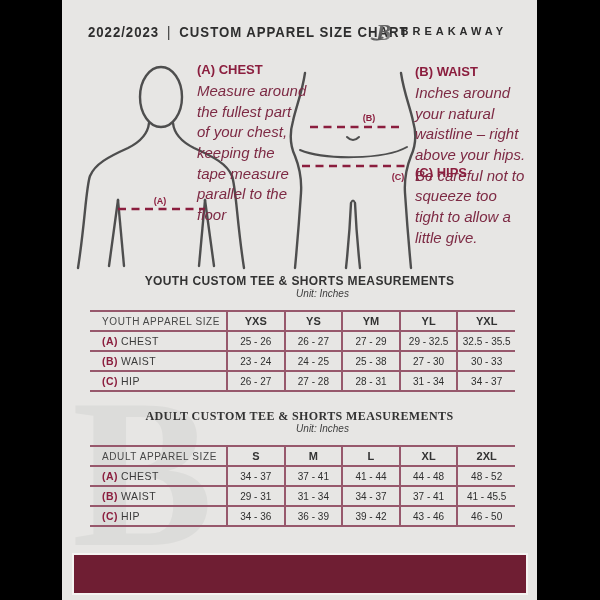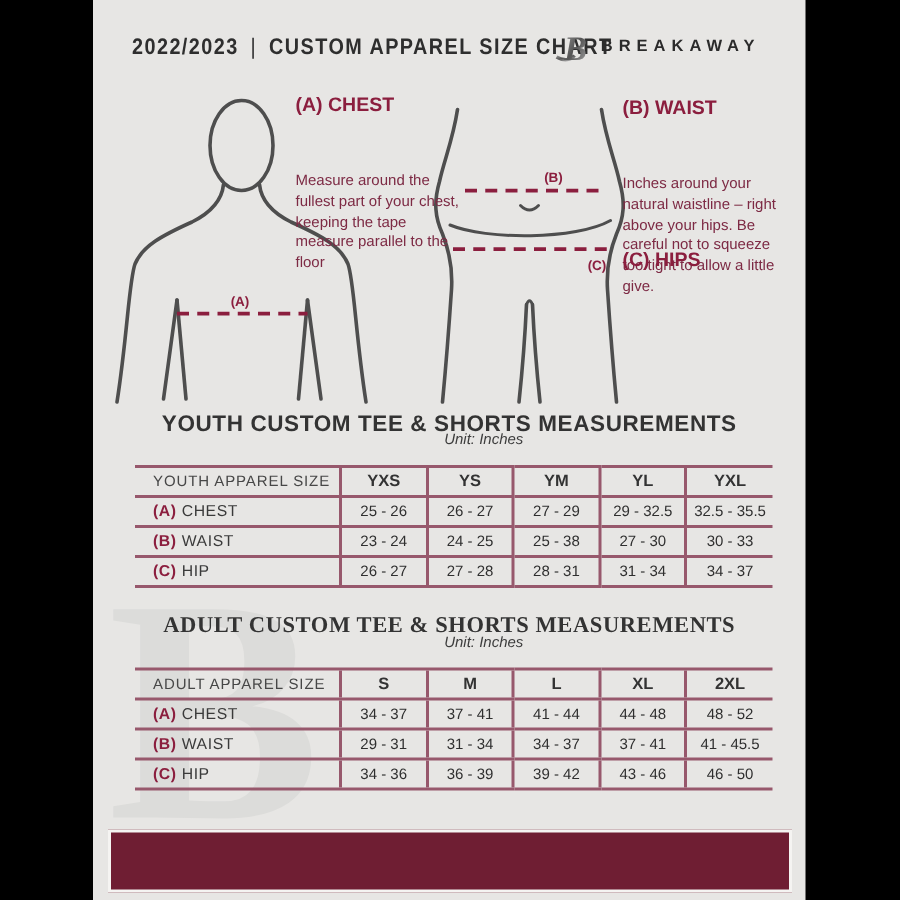--- a/index.html
+++ b/index.html
@@ -13,26 +13,26 @@
   .header-title{position:absolute;left:26px;top:23px;font-size:15px;font-weight:bold;
                 color:#2e2e2e;letter-spacing:1.1px;white-space:nowrap;
                 transform:scaleX(.88);transform-origin:left center;}
   .header-title .sep{margin:0 9px;font-weight:400;color:#2e2e2e;}
   .brand{position:absolute;top:17px;right:30px;display:flex;align-items:center;gap:7px;}
   .brand-text{font-size:11px;font-weight:bold;letter-spacing:4px;color:#2b2b2b;}
 
   .figures-svg{position:absolute;left:0;top:55px;}
 
   .guide-heading{position:absolute;font-size:13px;font-weight:bold;color:#8b1e3e;}
-  .guide-text{position:absolute;font-size:10px;color:#7d2a44;line-height:1.38;margin-top:33px;}
+  .guide-text{position:absolute;font-size:15px;font-style:italic;color:#7d2a44;line-height:1.38;}
   #chest-h{left:135px;top:62px;} #chest-t{left:135px;top:81px;width:110px;}
   #waist-h{left:353px;top:64px;} #waist-t{left:353px;top:83px;width:112px;}
   #hips-h {left:353px;top:165px;} #hips-t {left:353px;top:184px;width:118px;}
 
-  .section-title{position:absolute;left:0;width:100%;text-align:center;font-size:15px;
+  .section-title{position:absolute;left:0;width:100%;text-align:center;font-size:12px;
                  font-weight:bold;color:#333;letter-spacing:.4px;}
   .unit{position:absolute;left:0;width:100%;text-align:center;font-size:10px;
         font-style:italic;color:#3d3d3d;padding-left:23px;}
   #youth-title{top:274px;} #youth-unit{top:288px;}
   #adult-title{top:409px;font-family:Liberation Serif, serif;} #adult-unit{top:423px;}
 
   table{position:absolute;left:28px;width:425px;border-collapse:collapse;table-layout:fixed;}
   #youth-table{top:310px;} #adult-table{top:445px;}
   col.c0{width:137px;}
   th,td{border-top:2px solid #97586c;border-bottom:2px solid #97586c;height:18px;

